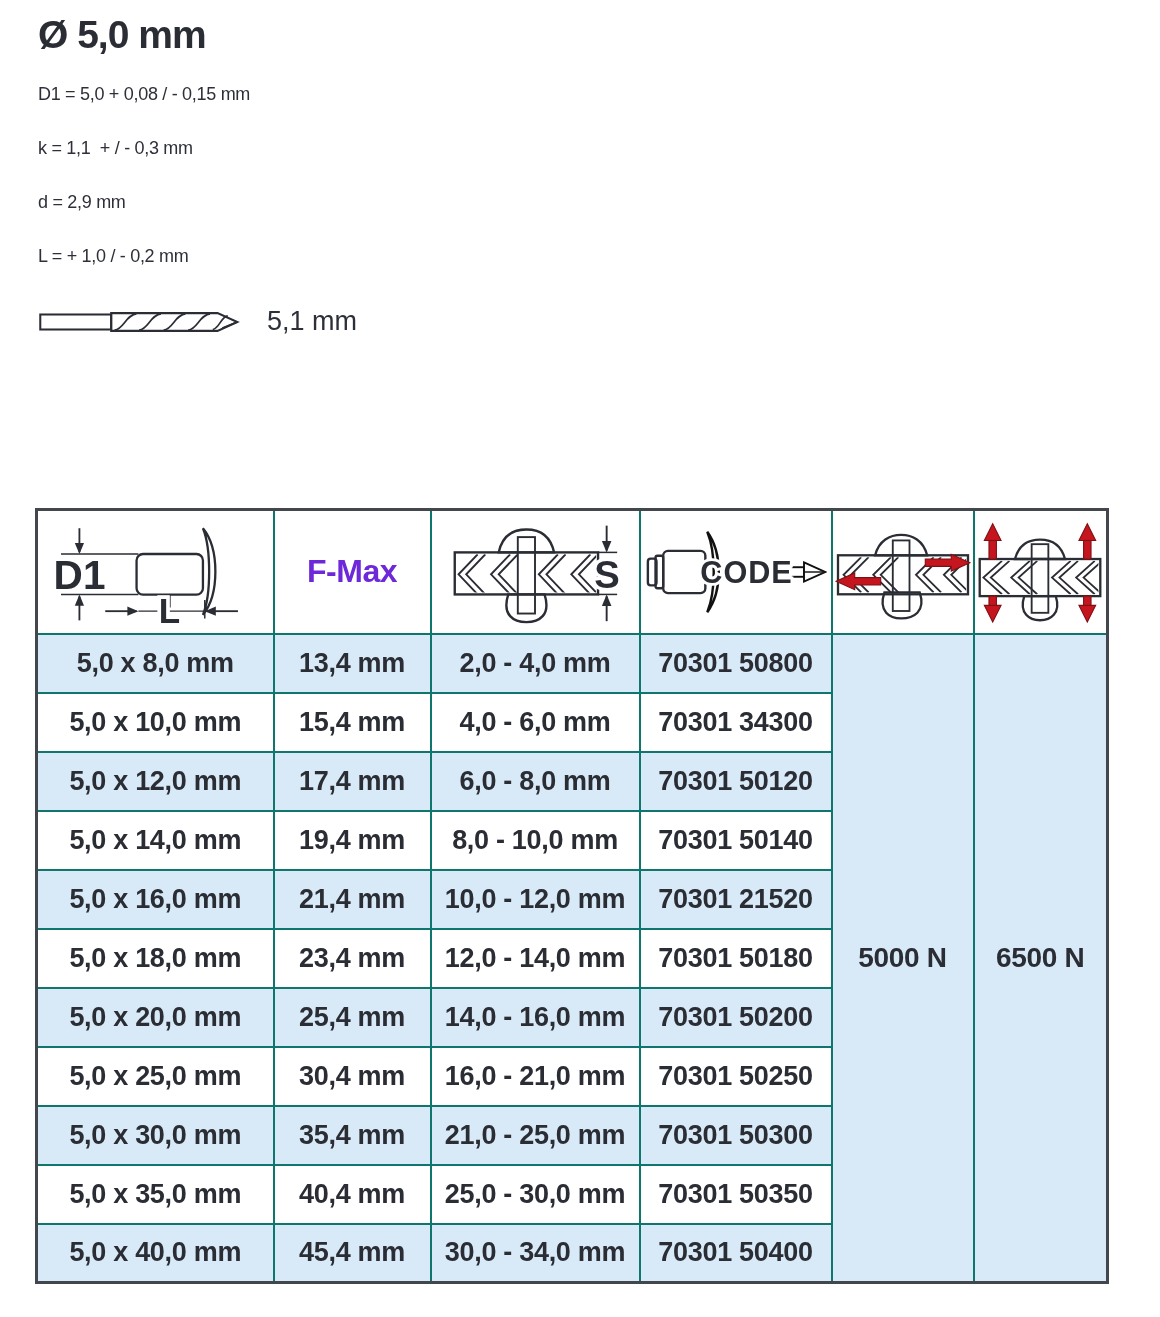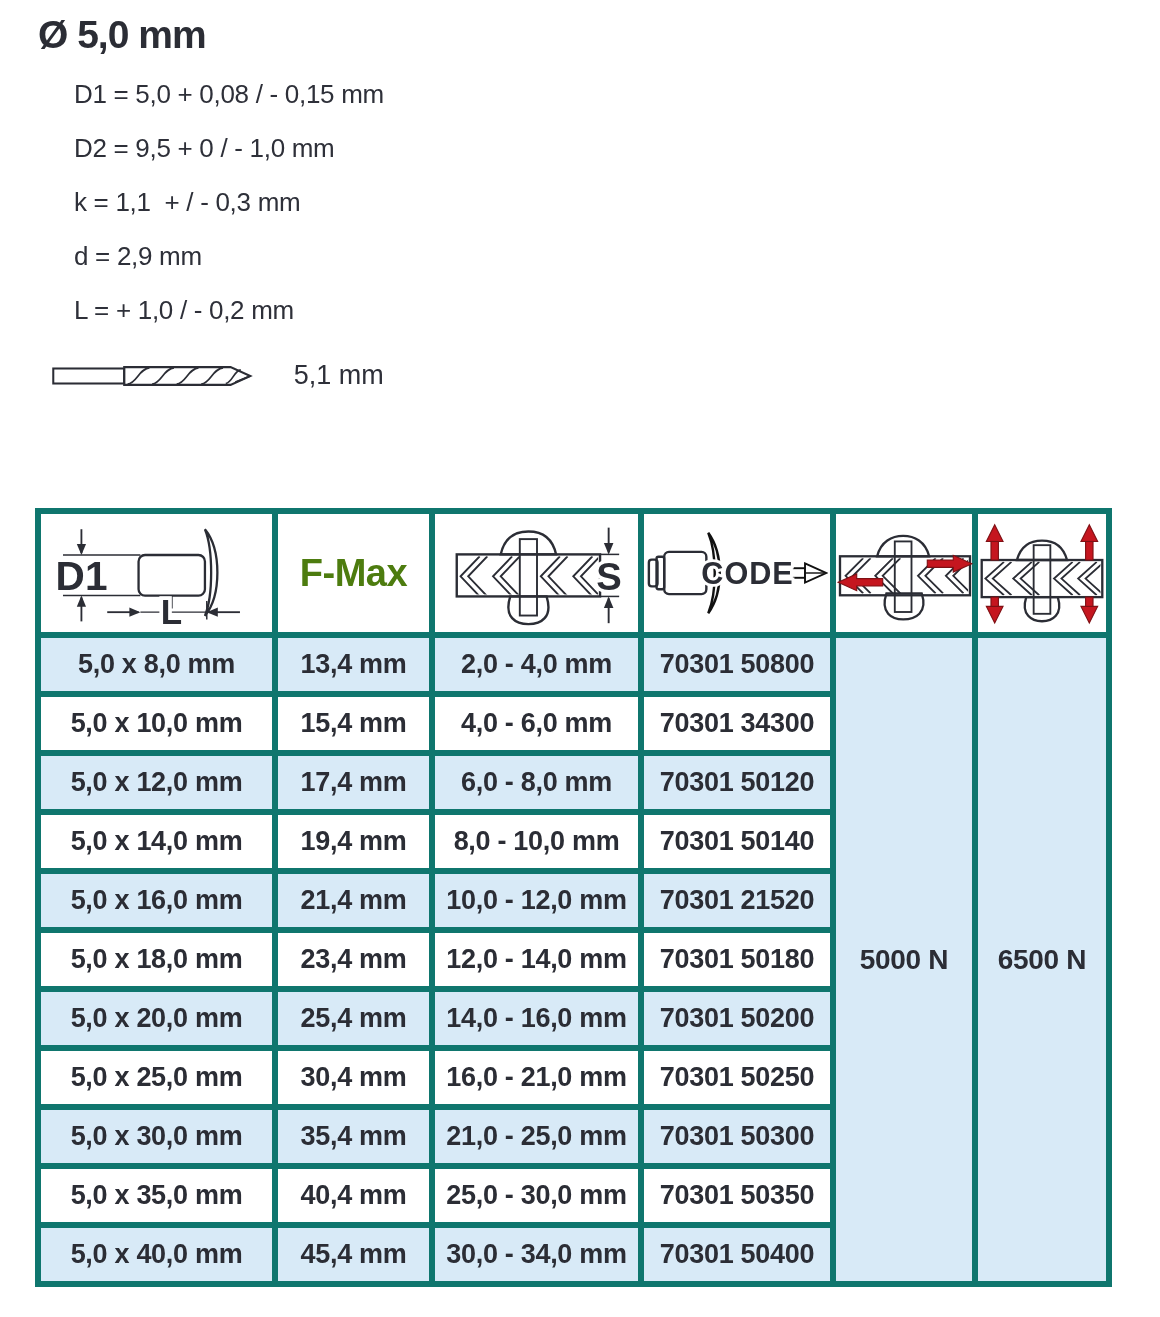--- a/index.html
+++ b/index.html
@@ -4,50 +4,49 @@
 <style>
   * { box-sizing: border-box; }
   html,body { margin:0; padding:0; }
   body {
     width:1160px; height:1317px; position:relative; overflow:hidden;
     background:#ffffff; color:#2e3039;
     font-family:"Liberation Sans", sans-serif;
   }
   .top-block { position:absolute; left:38px; top:4px; }
   .page-title { font-size:39px; font-weight:700; letter-spacing:-1px; line-height:44px; margin:9px 0 10px 0; color:#2b2d35; }
-  .spec-line { height:54px; display:flex; align-items:center; font-size:26px; letter-spacing:-0.3px; white-space:pre;margin-left:36px; }
+  .spec-line { height:54px; display:flex; align-items:center; font-size:18px; letter-spacing:-0.3px; white-space:pre; }
   .drill-row { margin-top:4px; height:50px; display:flex; align-items:flex-end; gap:24px; }
   .drill-label { font-size:27px; }
 
   table.spec-table {
     position:absolute; left:35px; top:508px; width:1071px;
     border-collapse:collapse; table-layout:fixed;
     border:3px solid #44464d;
   }
   .spec-table th, .spec-table td {
-    border:6px solid #0f766e; text-align:center; vertical-align:middle; padding:0;
+    border:2px solid #0f766e; text-align:center; vertical-align:middle; padding:0;
   }
   .spec-table thead tr { height:124px; background:#ffffff; }
   .spec-table tbody tr { height:59px; }
   .spec-table tbody tr.odd td { background:#d8eaf7; }
   .spec-table tbody tr.even td { background:#ffffff;margin-top:28px; }
   .spec-table td { font-size:27px; letter-spacing:-0.3px; color:#2b2d35;font-weight:bold; }
   .spec-table td.merged { background:#e2eefa; font-size:28px;margin-left:25px; }
-  .fmax { font-size:38px; letter-spacing:-0.5px; color:#4d7c0f; }
+  .fmax { font-size:32px; letter-spacing:-0.5px; color:#6d28d9; }
   svg { display:block; margin:0 auto; }
   svg text { font-family:"Liberation Sans", sans-serif; font-weight:700; fill:#2b2d35; paint-order:stroke; stroke:#ffffff; }
   .lineart { stroke:#2b2d35; fill:none; }
 </style>
 </head>
 <body>
 
 <div class="top-block">
   <h1 class="page-title">Ø 5,0 mm</h1>
   <div class="spec-line">D1 = 5,0 + 0,08 / - 0,15 mm</div>
-  <div class="spec-line">D2 = 9,5 + 0 / - 1,0 mm</div>
   <div class="spec-line">k = 1,1  + / - 0,3 mm</div>
   <div class="spec-line">d = 2,9 mm</div>
   <div class="spec-line">L = + 1,0 / - 0,2 mm</div>
   <div class="drill-row">
     <svg width="205" height="30" viewBox="0 0 300 44">
       <rect class="lineart" x="3" y="11" width="104" height="22" stroke-width="3" fill="#ffffff"></rect>
       <path class="lineart" d="M107,9 L263,9 L292,22 L263,35 L107,35 Z" stroke-width="3" fill="#ffffff"></path>
       <path class="lineart" d="M112,34 C126,32 128,12 144,10" stroke-width="2.5"></path>
       <path class="lineart" d="M148,34 C162,32 164,12 180,10" stroke-width="2.5"></path>
       <path class="lineart" d="M184,34 C198,32 200,12 216,10" stroke-width="2.5"></path>

